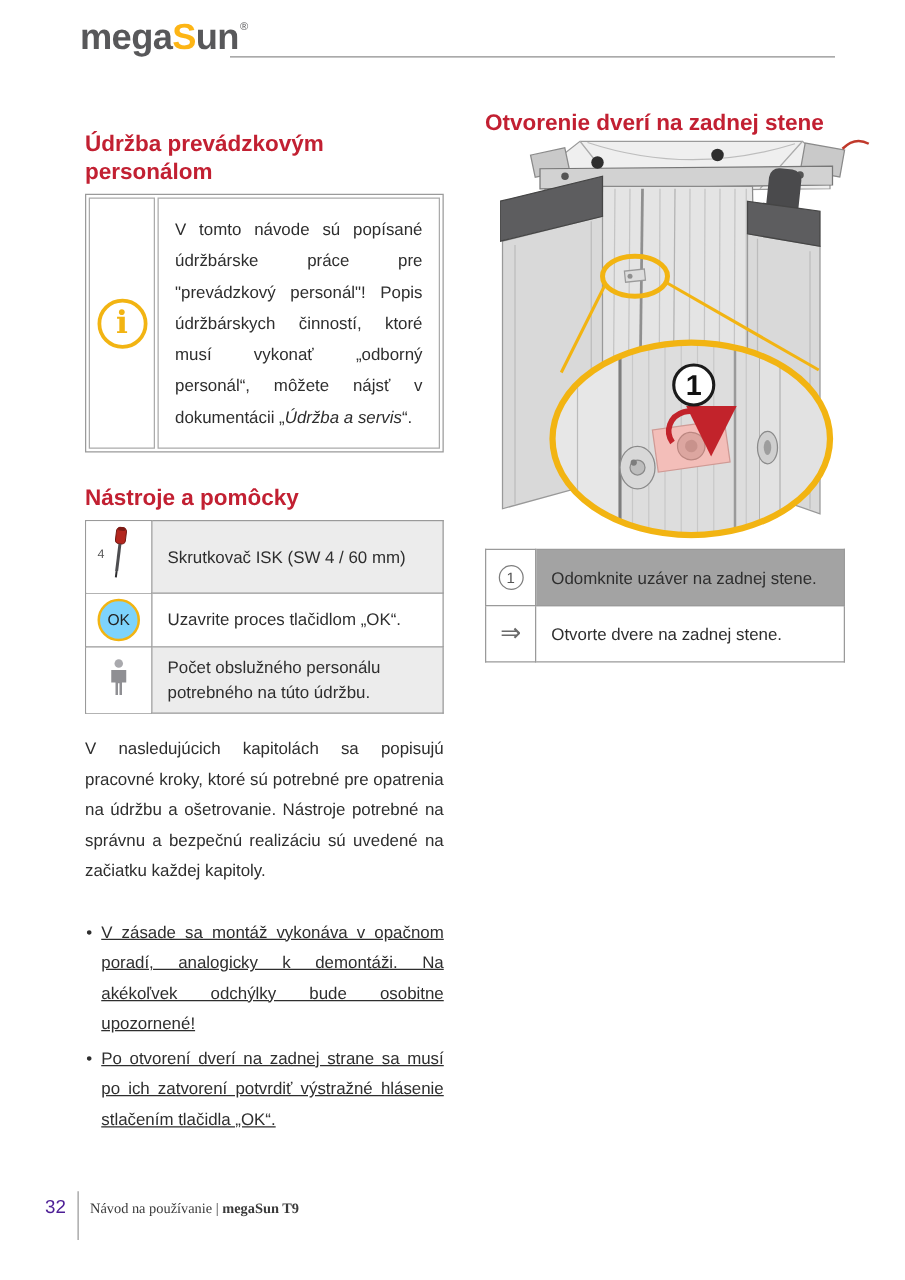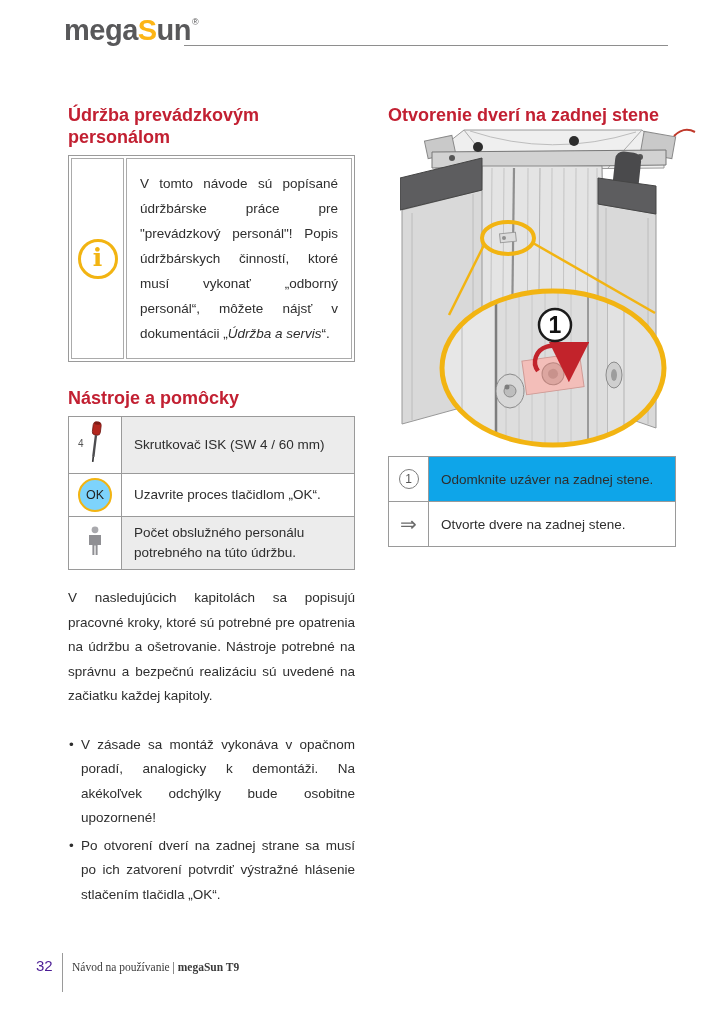--- a/index.html
+++ b/index.html
@@ -9,21 +9,21 @@
 
   
   .logo { position: absolute; left: 64px; top: 14px; font-size: 29px; font-weight: bold;
           letter-spacing: -0.5px; color: #58585a; }
   .logo .logo-s { color: #fdb515; }
   .logo .logo-r { font-size: 9px; font-weight: normal; vertical-align: 15px; letter-spacing: 0; margin-left: 1px; }
   .header-rule { position: absolute; left: 184px; top: 45px; width: 484px; height: 1px; background: #8e8e8e; }
 
   
   .col-left  { position: absolute; left: 68px;  top: 104px; width: 287px; }
-  .col-right { position: absolute; left: 388px; top: 104px; width: 288px; }
+  .col-right { position: absolute; left: 388px; top: 87px; width: 288px; }
 
   .red-heading { font-size: 18px; line-height: 22px; font-weight: bold; color: #c22032; }
   .heading-tools { margin-top: 25px; }
 
   
   .info-box { margin-top: 7px; border: 1px solid #9a9a9a; padding: 2px; display: flex; gap: 2px; background: #fff; }
   .info-icon-cell { width: 53px; border: 1px solid #ababab; display: flex; align-items: center; justify-content: center; }
   .info-text-cell { flex: 1; border: 1px solid #ababab; padding: 12px 13px; font-size: 13.5px;
                     line-height: 25px; text-align: justify; }
   .info-icon { width: 40px; height: 40px; border: 3px solid #f2b412; border-radius: 50%;
@@ -38,35 +38,35 @@
   .tools-table .icon-cell { width: 53px; text-align: center; padding: 4px 0; position: relative; background: #fff; }
   .tools-table .text-cell { padding: 6px 12px; font-size: 13.5px; line-height: 20px; height: 41px; }
   .tools-table tr:nth-child(odd) .text-cell { background: #ececec; }
   .size-label { position: absolute; left: 9px; top: 21px; font-size: 10px; color: #555; }
   .ok-circle { width: 34px; height: 34px; border: 2px solid #f2b412; border-radius: 50%;
                display: inline-flex; align-items: center; justify-content: center;
                font-size: 12.5px; color: #222; background: #7dd3fc; }
 
   
   .paragraph { margin-top: 16px; font-size: 13.5px; line-height: 24.5px; text-align: justify; }
-  .bullets { margin-top: 24px; list-style: none; }
+  .bullets { margin-top: 24px; list-style: none; text-decoration: underline; }
   .bullets li { position: relative; padding-left: 13px; font-size: 13.5px; line-height: 24.5px;
                 text-align: justify; }
   .bullets li + li { margin-top: 3px; }
   .bullets li::before { content: "\2022"; position: absolute; left: 1px; top: 0; color: #2e2e2e; }
 
   
   .figure { display: block; margin: 2px 0 0 12px; }
 
   
   .steps-table { margin-top: 8px; width: 100%; border-collapse: collapse; }
   .steps-table td { border: 1px solid #9a9a9a; vertical-align: middle; }
   .steps-table .marker-cell { width: 40px; text-align: center; background: #fff; }
   .steps-table .step-text { padding: 6px 12px; font-size: 13.5px; line-height: 19px; height: 45px; }
-  .steps-table tr:first-child .step-text { background: #0ea5e9; }
+  .steps-table tr:first-child .step-text { background: #a3a3a3; }
   .circled-num { display: inline-flex; width: 20px; height: 20px; border: 1.5px solid #7d7d7d;
                  border-radius: 50%; align-items: center; justify-content: center;
                  font-size: 12px; color: #555; background: #fff; }
   .arrow-marker { font-size: 20px; color: #6a6a6a; line-height: 1; }
 
   
   .page-num { position: absolute; left: 36px; top: 957px; font-size: 15px; font-weight: normal; color: #4c1d95; text-align: right; }
   .footer-rule { position: absolute; left: 62px; top: 953px; width: 1px; height: 39px; background: #9a9a9a; }
   .footer-text { position: absolute; left: 72px; top: 961px; font-size: 11.5px; color: #3a3a3a; font-family: Liberation Serif, serif; }
   .footer-text .bold { font-weight: bold; }

